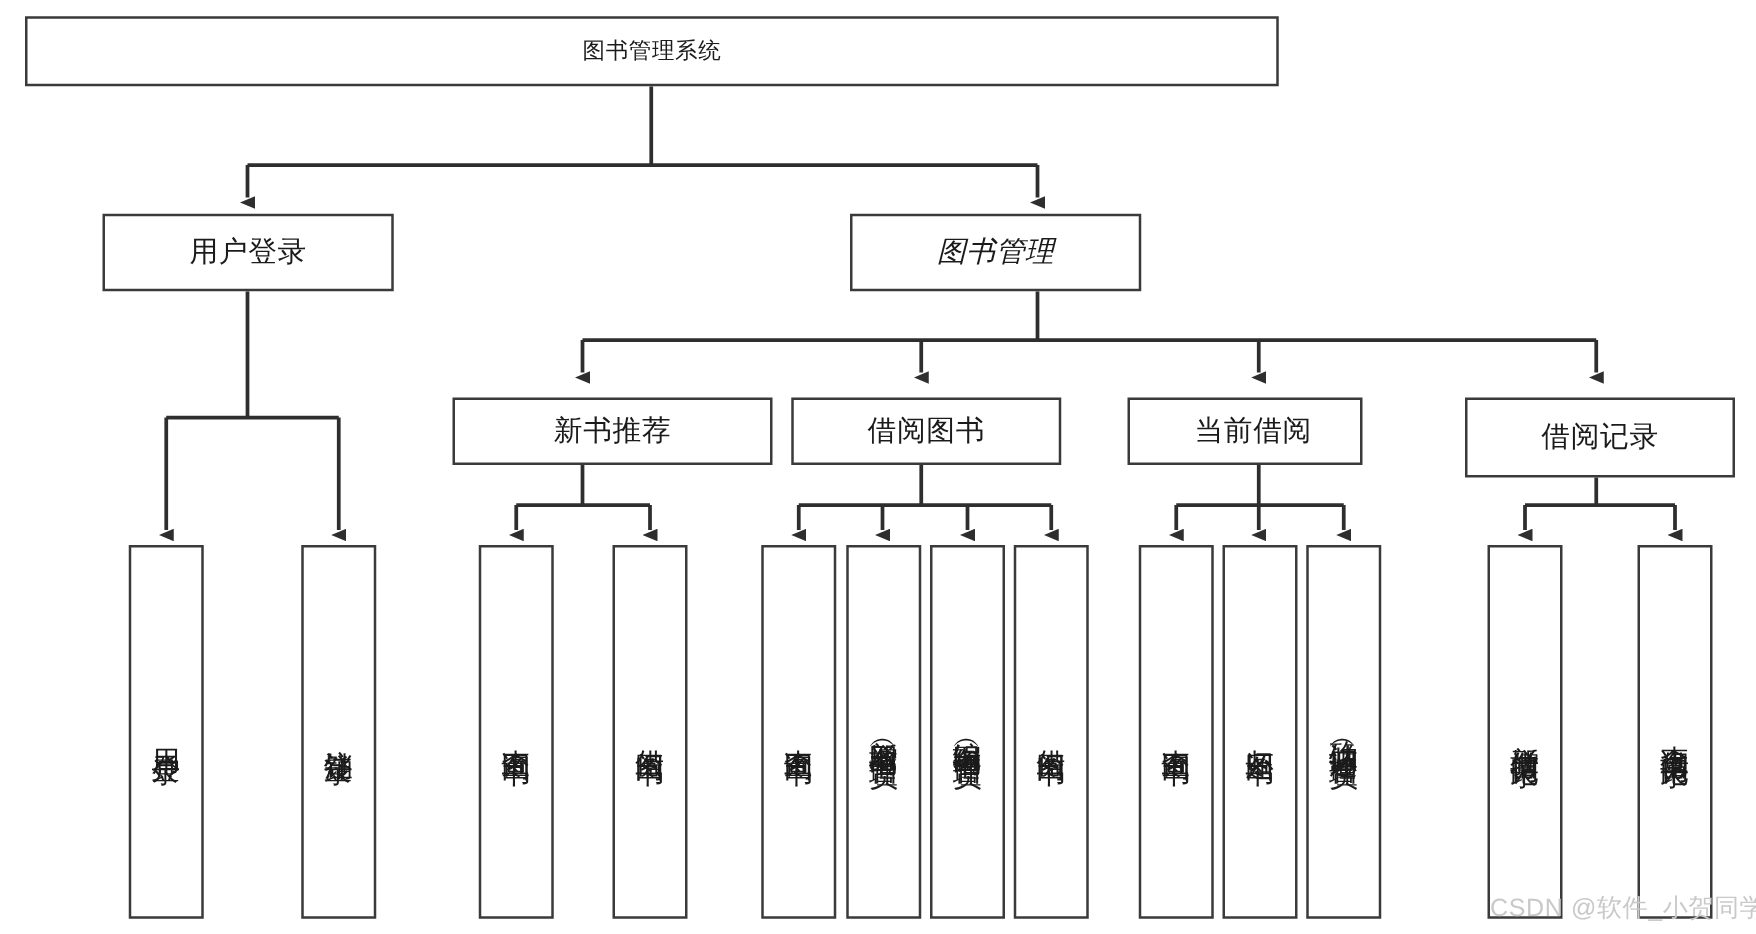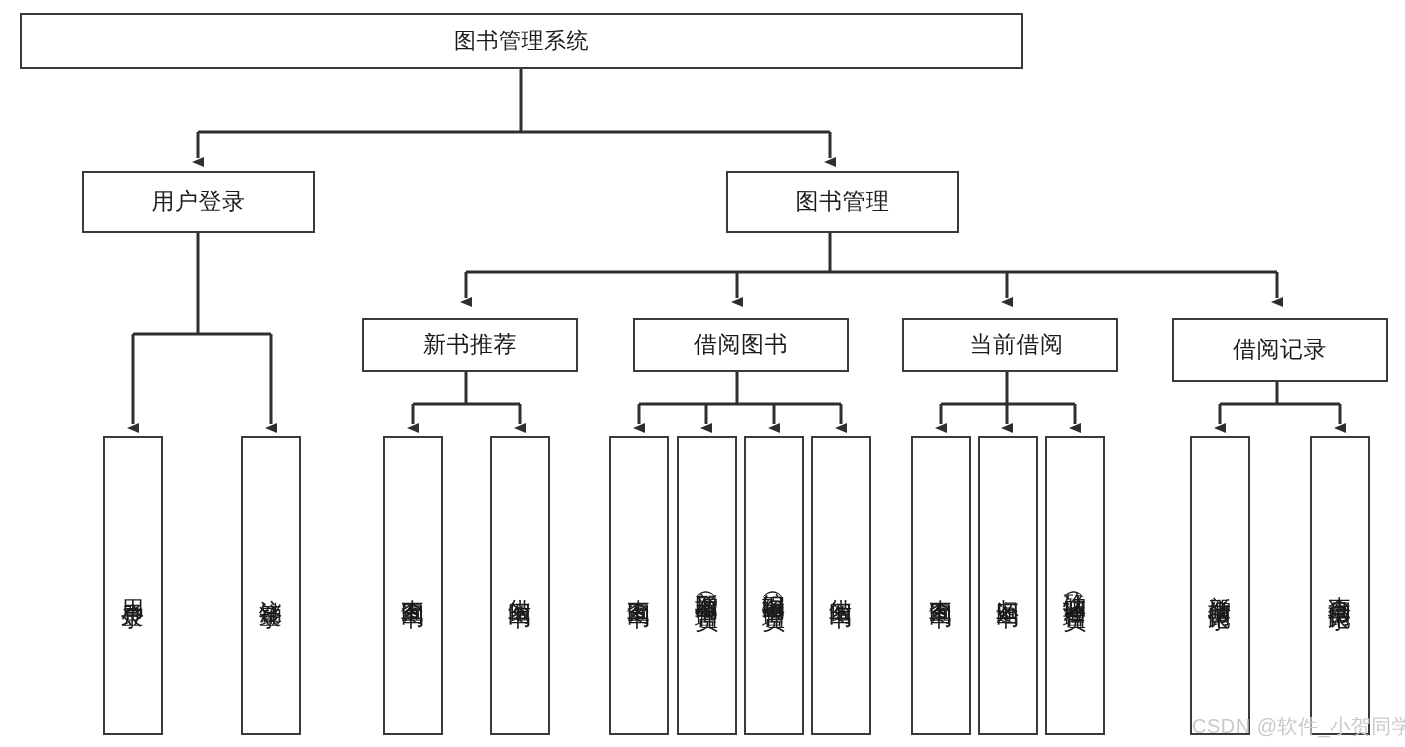--- a/index.html
+++ b/index.html
@@ -37,21 +37,21 @@
   .node .label {
     display: block;
     text-align: center;
     line-height: 1.18;
   }
   .node.horiz .label {
     font-size: 23px;
     letter-spacing: 0.5px;
   }
   .node.root .label {
-    font-size: 22px;
+    font-size: 18px;
   }
   .node.vert {
     align-items: center;
     justify-content: center;
   }
   .node.vert .label {
     writing-mode: vertical-rl;
     text-orientation: upright;
     font-size: 23px;
     line-height: 1.14;
@@ -123,31 +123,31 @@
     </g>
   </svg>
 
   <div class="node root horiz" style="left:20px; top:13px; width:1003px; height:56px;">
     <span class="label">图书管理系统</span>
   </div>
 
   <div class="node horiz" style="left:82px; top:171px; width:233px; height:62px;">
     <span class="label">用户登录</span>
   </div>
-  <div class="node horiz" style="left:726px; top:171px; width:233px; height:62px;">
+  <div class="node horiz" style="left:680px; top:171px; width:233px; height:62px;font-style:italic;">
     <span class="label">图书管理</span>
   </div>
 
-  <div class="node horiz" style="left:362px; top:318px; width:216px; height:54px;">
+  <div class="node horiz" style="left:362px; top:318px; width:256px; height:54px;">
     <span class="label">新书推荐</span>
   </div>
   <div class="node horiz" style="left:633px; top:318px; width:216px; height:54px;">
     <span class="label">借阅图书</span>
   </div>
-  <div class="node horiz" style="left:902px; top:318px; width:216px; height:54px;padding-left:13px;">
+  <div class="node horiz" style="left:902px; top:318px; width:188px; height:54px;padding-left:13px;">
     <span class="label">当前借阅</span>
   </div>
   <div class="node horiz" style="left:1172px; top:318px; width:216px; height:64px;">
     <span class="label">借阅记录</span>
   </div>
 
   <div class="node vert" style="left:103px; top:436px; width:60px; height:299px;">
     <span class="label">用户登录</span>
   </div>
   <div class="node vert" style="left:241px; top:436px; width:60px; height:299px;">

